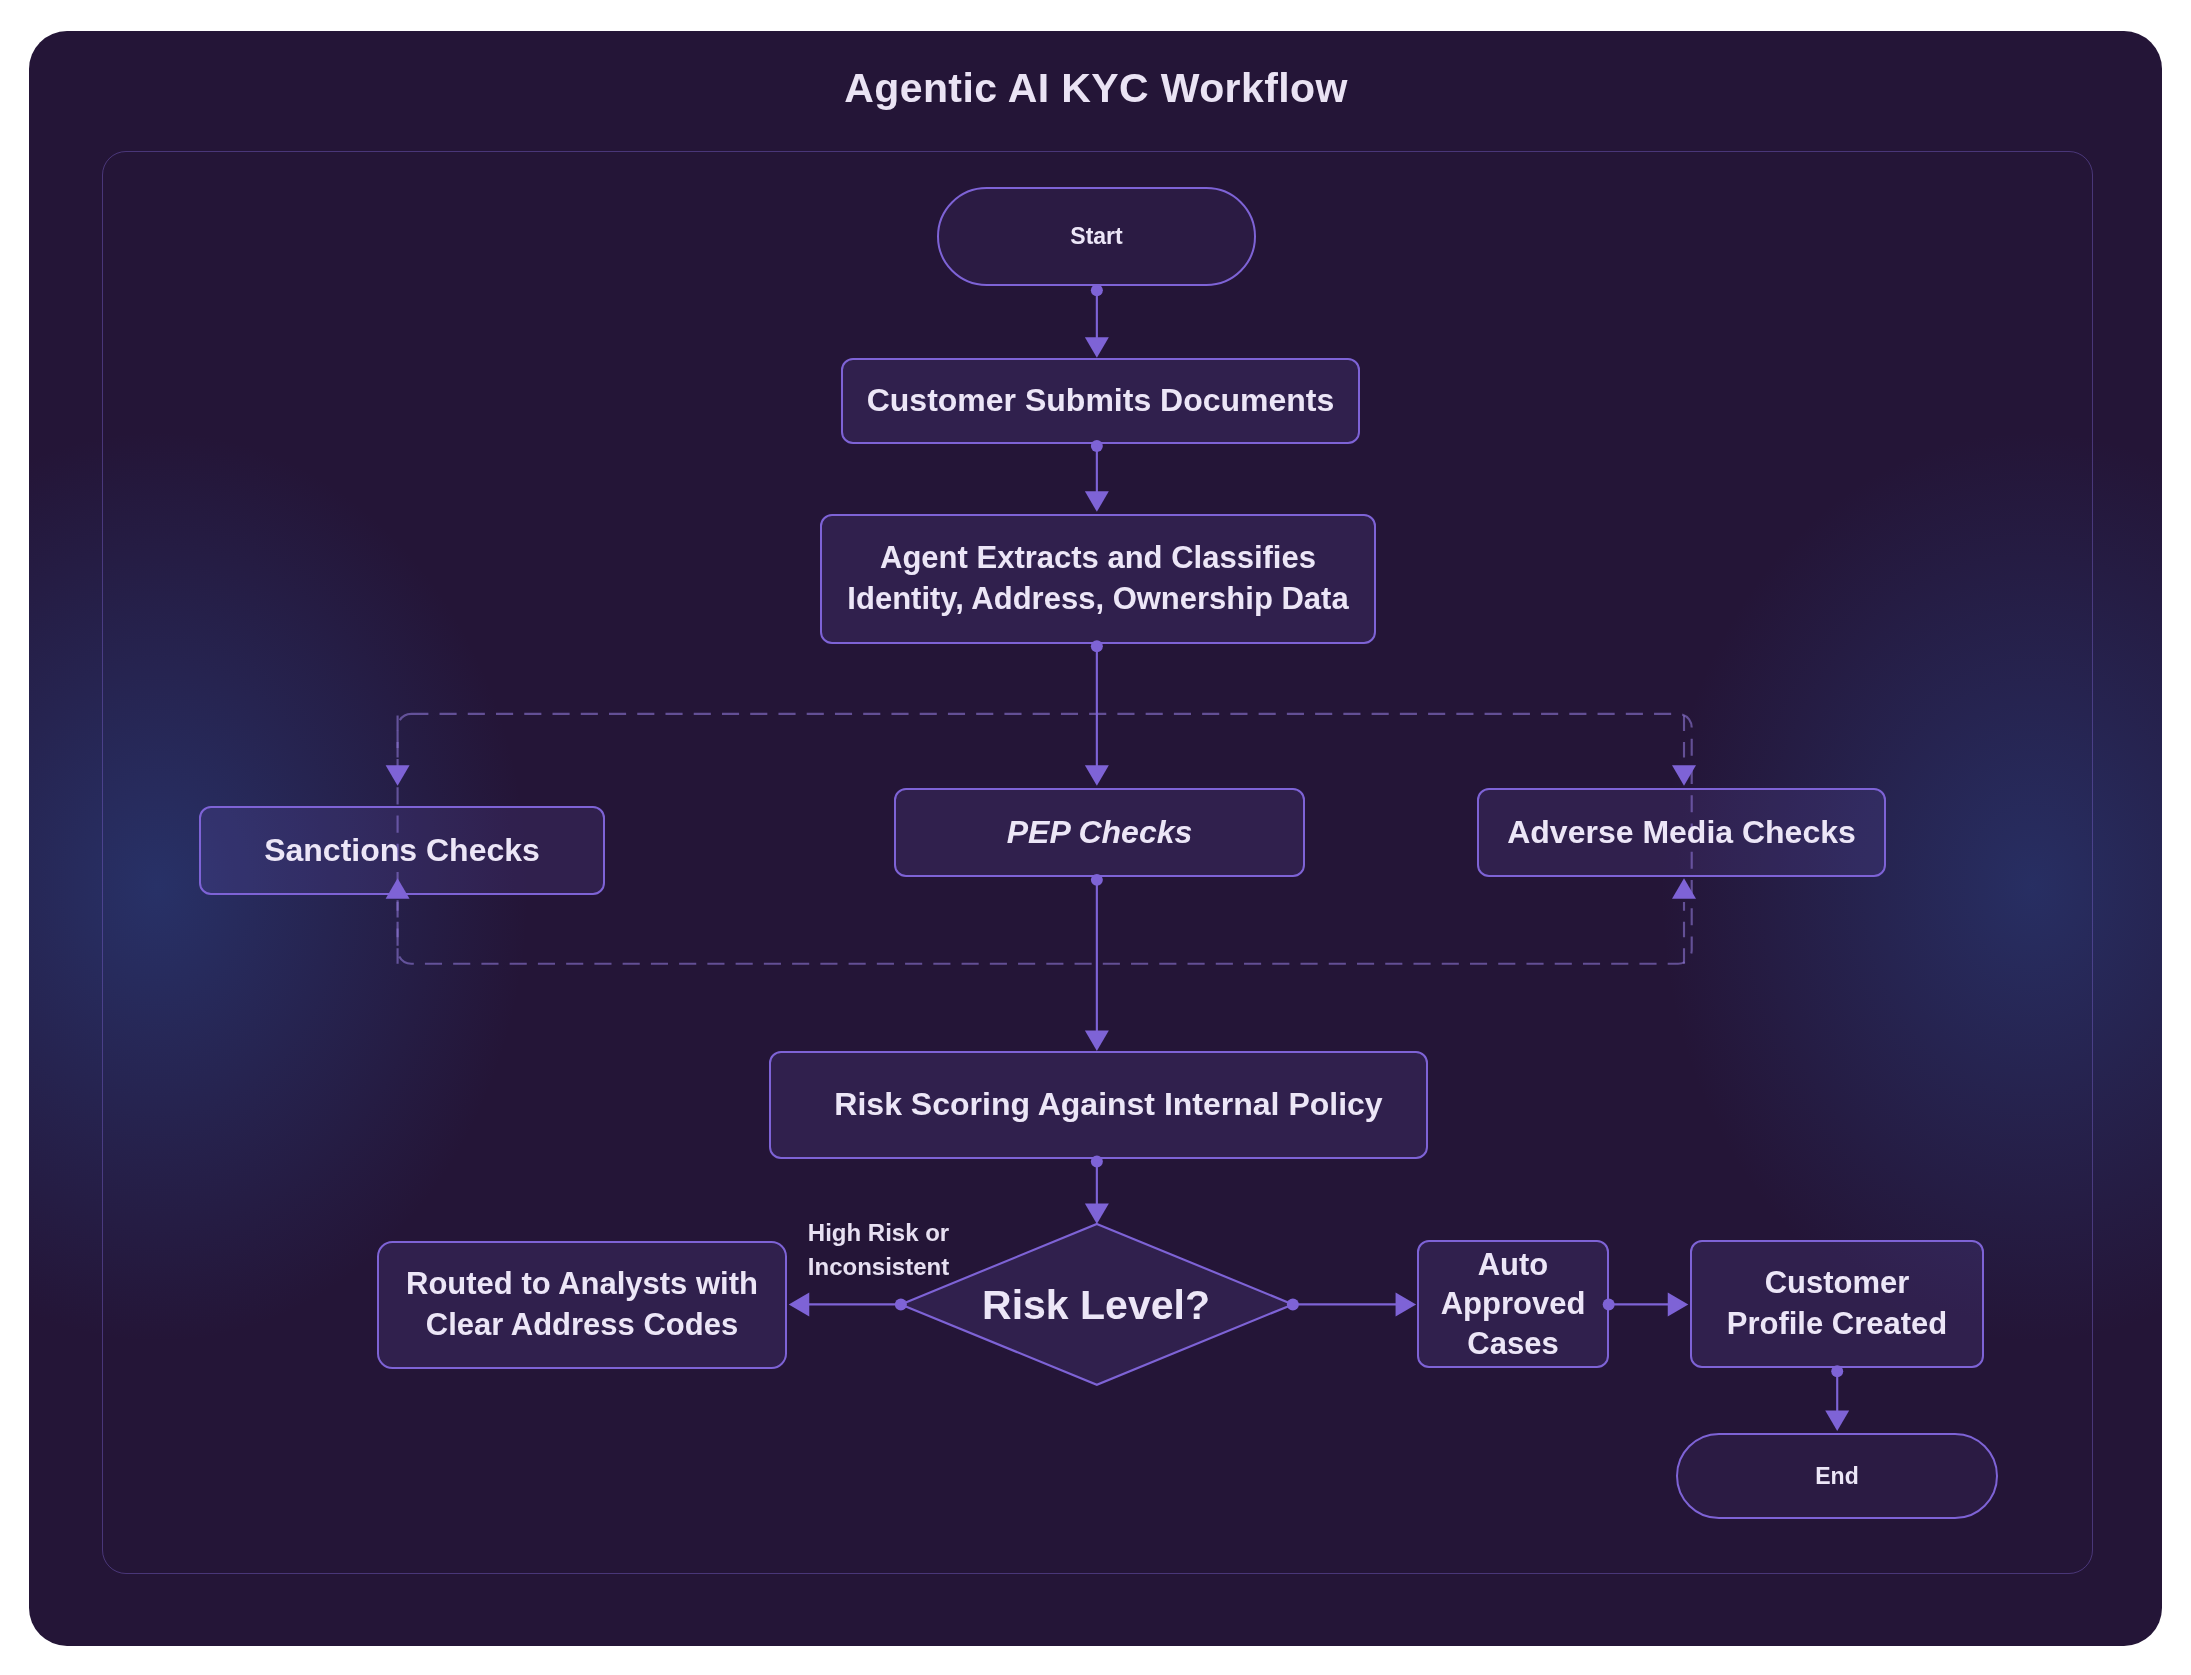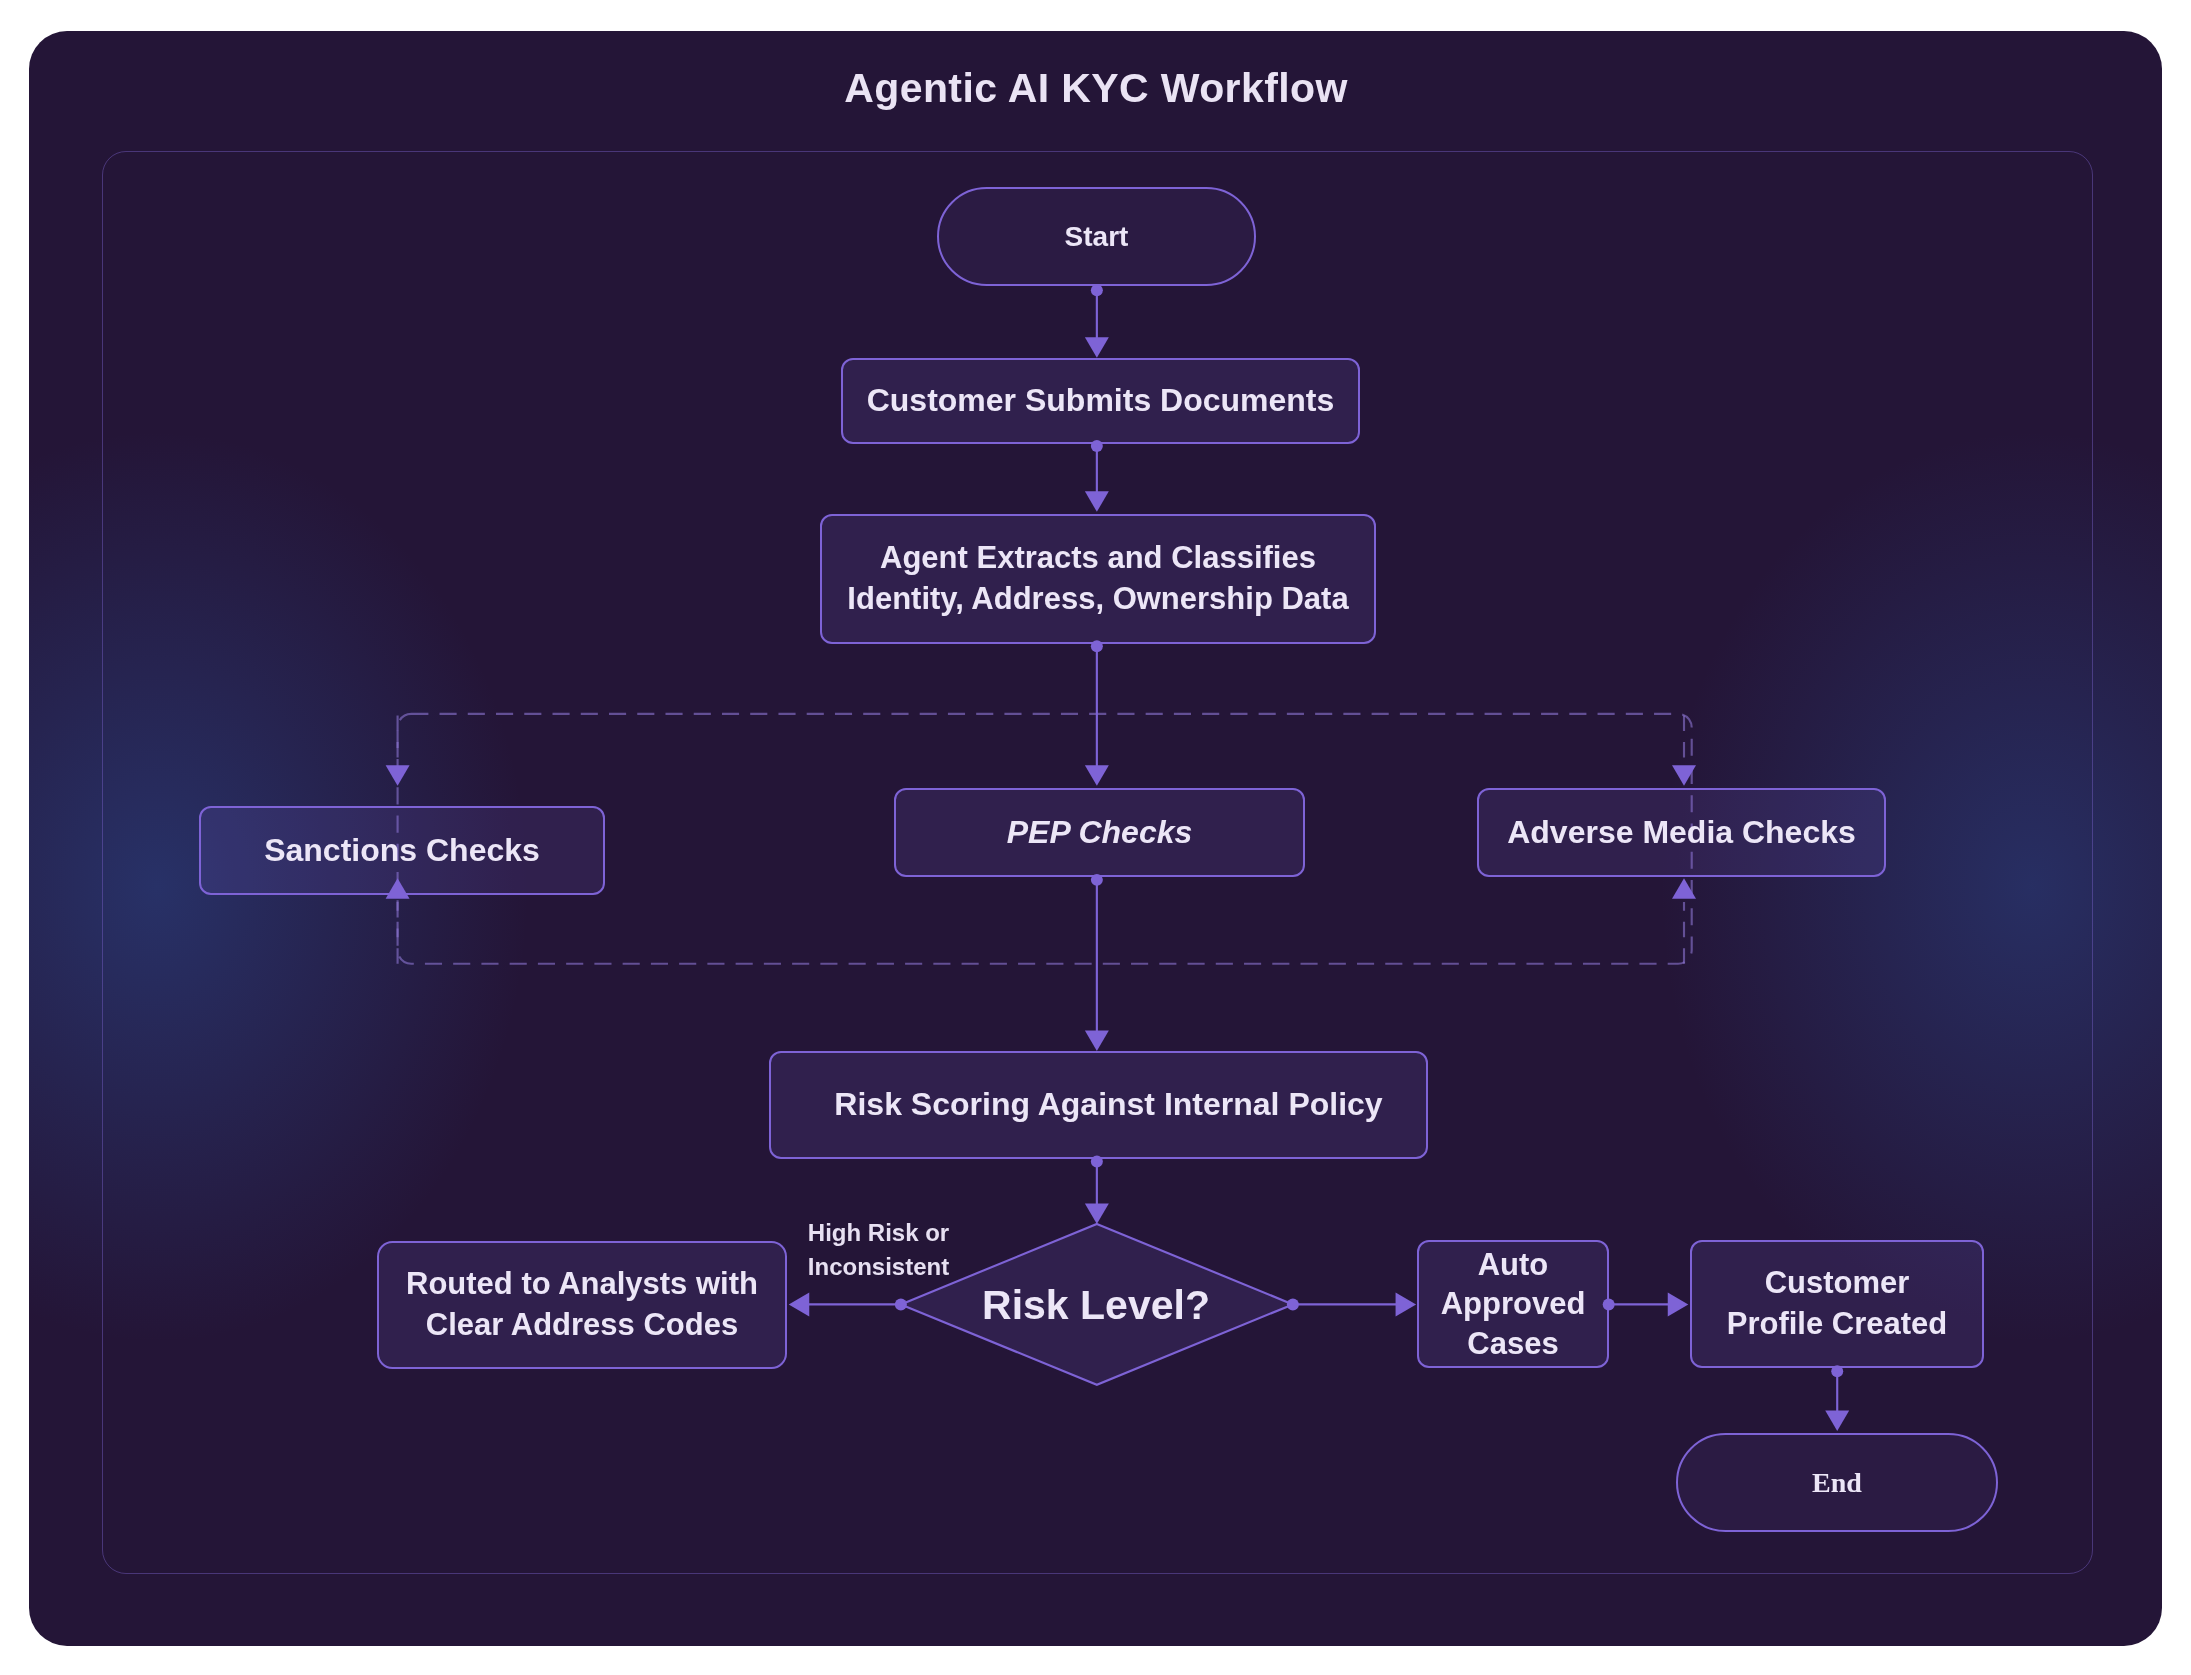--- a/index.html
+++ b/index.html
@@ -40,21 +40,21 @@
   .edge-head{fill:var(--accent);stroke:none;}
   .dashed-line{stroke:var(--dashed);stroke-width:2.5;fill:none;stroke-dasharray:18 13;}
   .subgraph-rect{stroke:var(--dashed);stroke-width:2.5;fill:none;stroke-dasharray:20 13;}
   .diamond-shape{fill:var(--node-fill);stroke:var(--accent);stroke-width:2.5;}
   .node{
     position:absolute;display:flex;align-items:center;justify-content:center;
     text-align:center;border:2.1px solid var(--accent);background:var(--node-fill);
     color:var(--text);font-size:32px;font-weight:600;border-radius:12px;
     white-space:pre-line;line-height:1.42;
   }
-  .node.pill{border-radius:51px;background:var(--pill-fill);font-size:28px;}
+  .node.pill{border-radius:51px;background:var(--pill-fill);font-size:23px;}
   .node.multiline{font-size:31px;line-height:1.32;}
   .diamond-label{
     position:absolute;left:925px;top:1262px;width:342px;height:86px;
     display:flex;align-items:center;justify-content:center;text-align:center;
     color:var(--text);font-size:41px;font-weight:600;
   }
   .edge-label{
     position:absolute;width:257px;text-align:center;color:var(--label-text);
     font-size:24px;font-weight:600;white-space:pre-line;line-height:1.41;
   }
@@ -173,20 +173,20 @@
   <div class="node multiline" style="left:377px;top:1241px;width:410px;height:128px;border-radius:15.4px;">Routed to Analysts with
 Clear Address Codes</div>
 
   <div class="node multiline" style="left:1417px;top:1240px;width:192px;height:128px;line-height:1.26;">Auto
 Approved
 Cases</div>
 
   <div class="node multiline" style="left:1690px;top:1240px;width:294px;height:128px;">Customer
 Profile Created</div>
 
-  <div class="node pill" style="left:1676px;top:1433px;width:322px;height:99px;font-family:Liberation Serif, serif;">End</div>
+  <div class="node pill" style="left:1676px;top:1433px;width:322px;height:86px;">End</div>
 
   <div class="edge-label" style="left:750px;top:1216px;">High Risk or
 Inconsistent</div>
 
 
 </div>
 
 
 </body></html>

